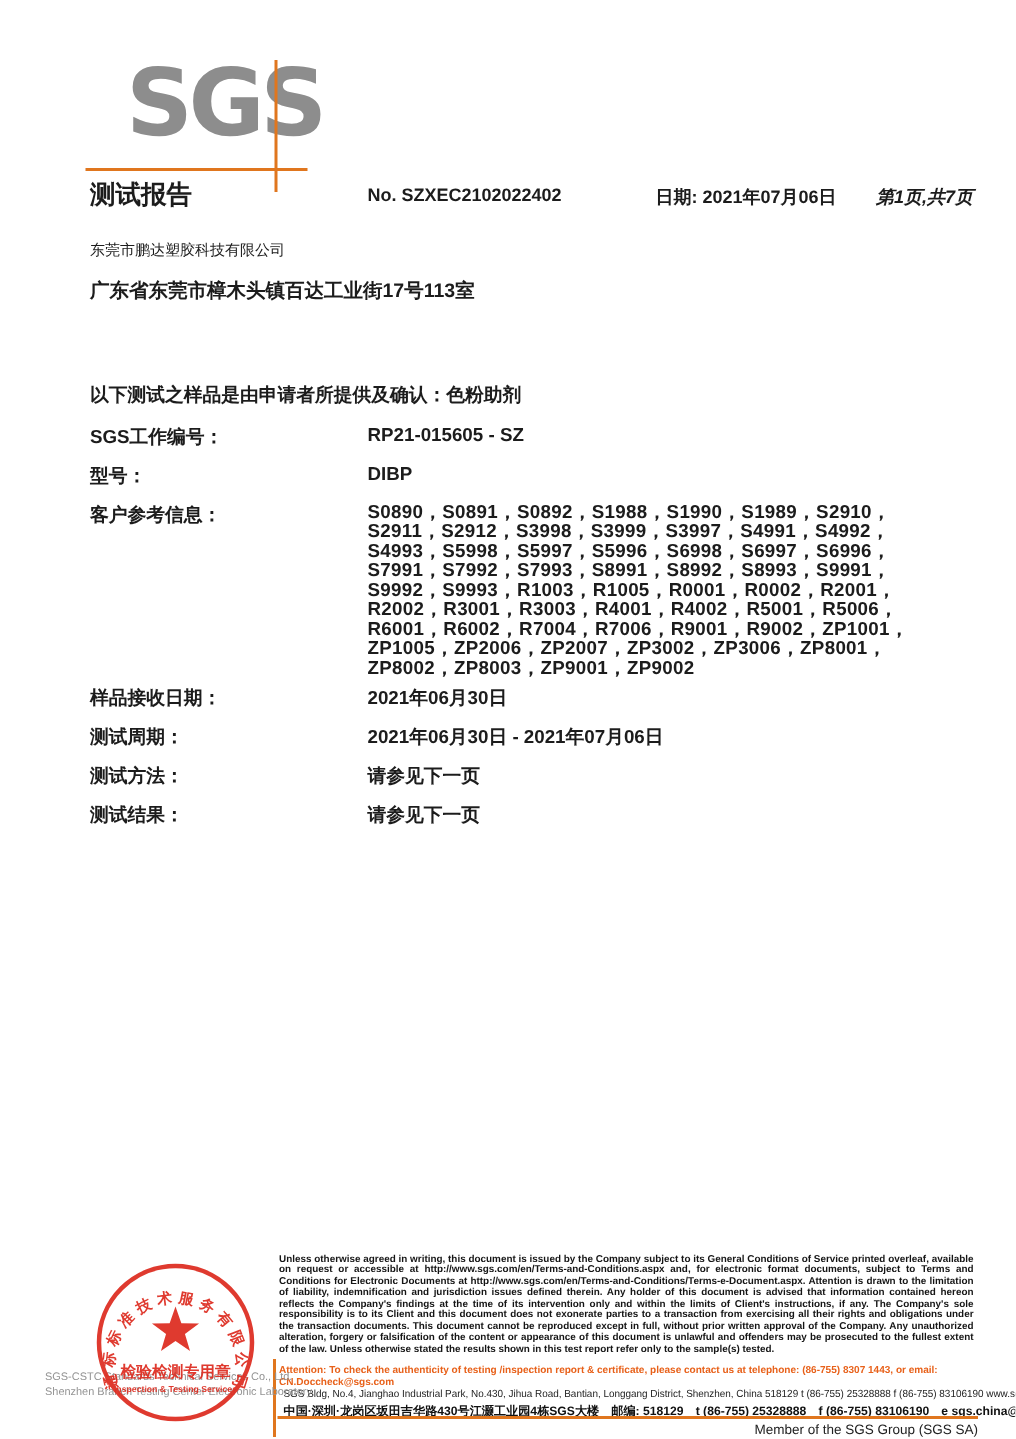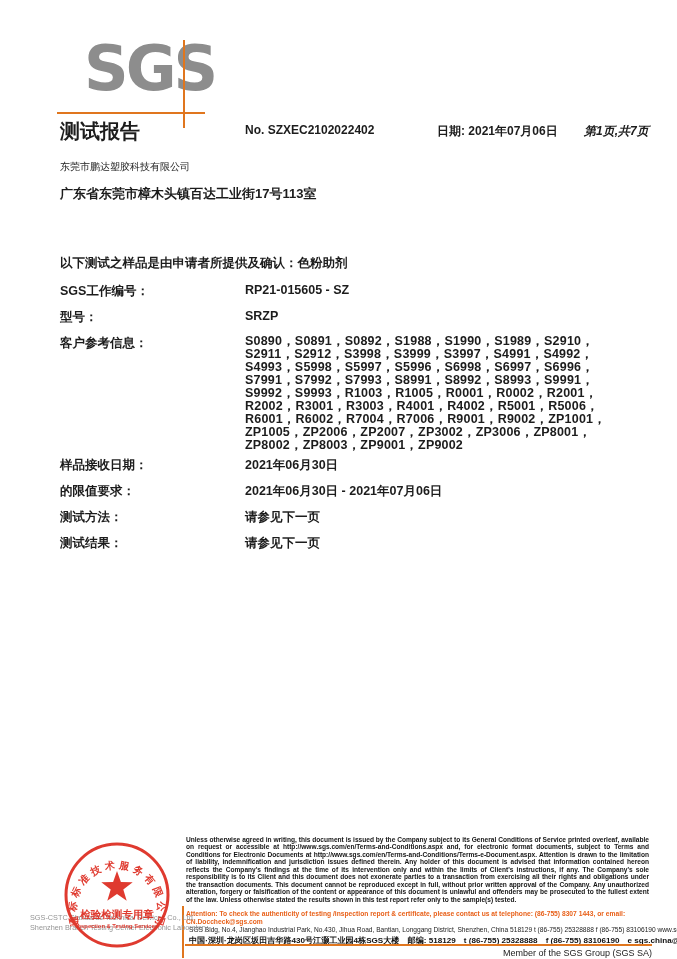--- a/index.html
+++ b/index.html
@@ -14,21 +14,21 @@
   body{font-family:"Liberation Sans","DejaVu Sans",sans-serif;color:var(--ink);}
   .page{position:relative;width:677px;height:959px;background:#fff;overflow:hidden;}
 
   
   .logo-text{position:absolute;left:84px;top:38px;font-size:62px;font-weight:bold;
     color:var(--logo-gray);letter-spacing:-3px;line-height:1;font-family:"DejaVu Sans",sans-serif;}
   .logo-hline{position:absolute;left:57px;top:112px;width:148px;height:2px;background:var(--orange);}
   .logo-vline{position:absolute;left:183px;top:40px;width:2px;height:88px;background:var(--orange);}
 
   
-  .title{position:absolute;left:60px;top:118px;font-size:20px;font-weight:bold;}
+  .title{position:absolute;left:60px;top:118px;font-size:17px;font-weight:bold;}
   .report-no{position:absolute;left:245px;top:123px;font-size:12px;font-weight:600;}
   .hdr-date{position:absolute;left:437px;top:123px;font-size:12px;font-weight:600;}
   .page-info{position:absolute;left:584px;top:123px;font-size:12px;font-weight:600;font-style:italic;}
 
   
   .company{position:absolute;left:60px;top:160px;font-size:10px;font-weight:normal;}
   .address{position:absolute;left:60px;top:185px;font-size:13px;font-weight:bold;}
 
   
   .main{position:absolute;left:60px;top:255px;width:586px;font-size:12.5px;}
@@ -74,42 +74,42 @@
 
   <div class="main">
     <div class="statement">以下测试之样品是由申请者所提供及确认：色粉助剂</div>
 
     <div class="row">
       <div class="label">SGS工作编号：</div>
       <div class="value">RP21-015605 - SZ</div>
     </div>
     <div class="row">
       <div class="label">型号：</div>
-      <div class="value">SRZP</div>
+      <div class="value">DIBP</div>
     </div>
 
     <div class="row row-clientref">
       <div class="label">客户参考信息：</div>
       <div class="value">S0890，S0891，S0892，S1988，S1990，S1989，S2910，
 S2911，S2912，S3998，S3999，S3997，S4991，S4992，
 S4993，S5998，S5997，S5996，S6998，S6997，S6996，
 S7991，S7992，S7993，S8991，S8992，S8993，S9991，
 S9992，S9993，R1003，R1005，R0001，R0002，R2001，
 R2002，R3001，R3003，R4001，R4002，R5001，R5006，
 R6001，R6002，R7004，R7006，R9001，R9002，ZP1001，
 ZP1005，ZP2006，ZP2007，ZP3002，ZP3006，ZP8001，
 ZP8002，ZP8003，ZP9001，ZP9002</div>
     </div>
 
     <div class="row">
       <div class="label">样品接收日期：</div>
       <div class="value">2021年06月30日</div>
     </div>
     <div class="row">
-      <div class="label">的限值要求：</div>
+      <div class="label">测试周期：</div>
       <div class="value">2021年06月30日 - 2021年07月06日</div>
     </div>
     <div class="row">
       <div class="label">测试方法：</div>
       <div class="value">请参见下一页</div>
     </div>
     <div class="row">
       <div class="label">测试结果：</div>
       <div class="value">请参见下一页</div>
     </div>

